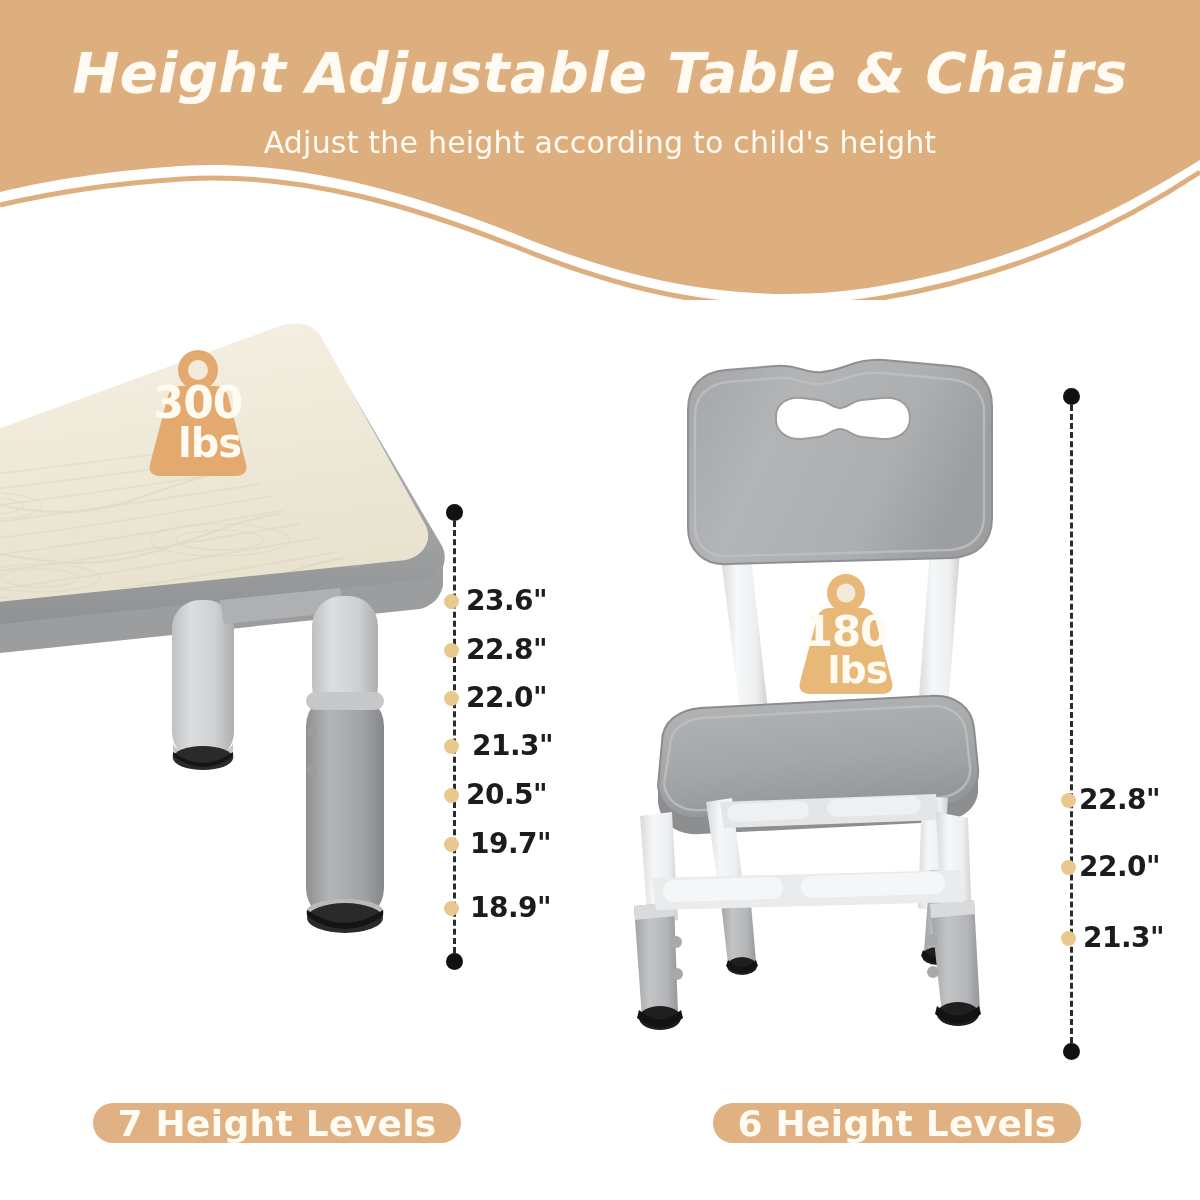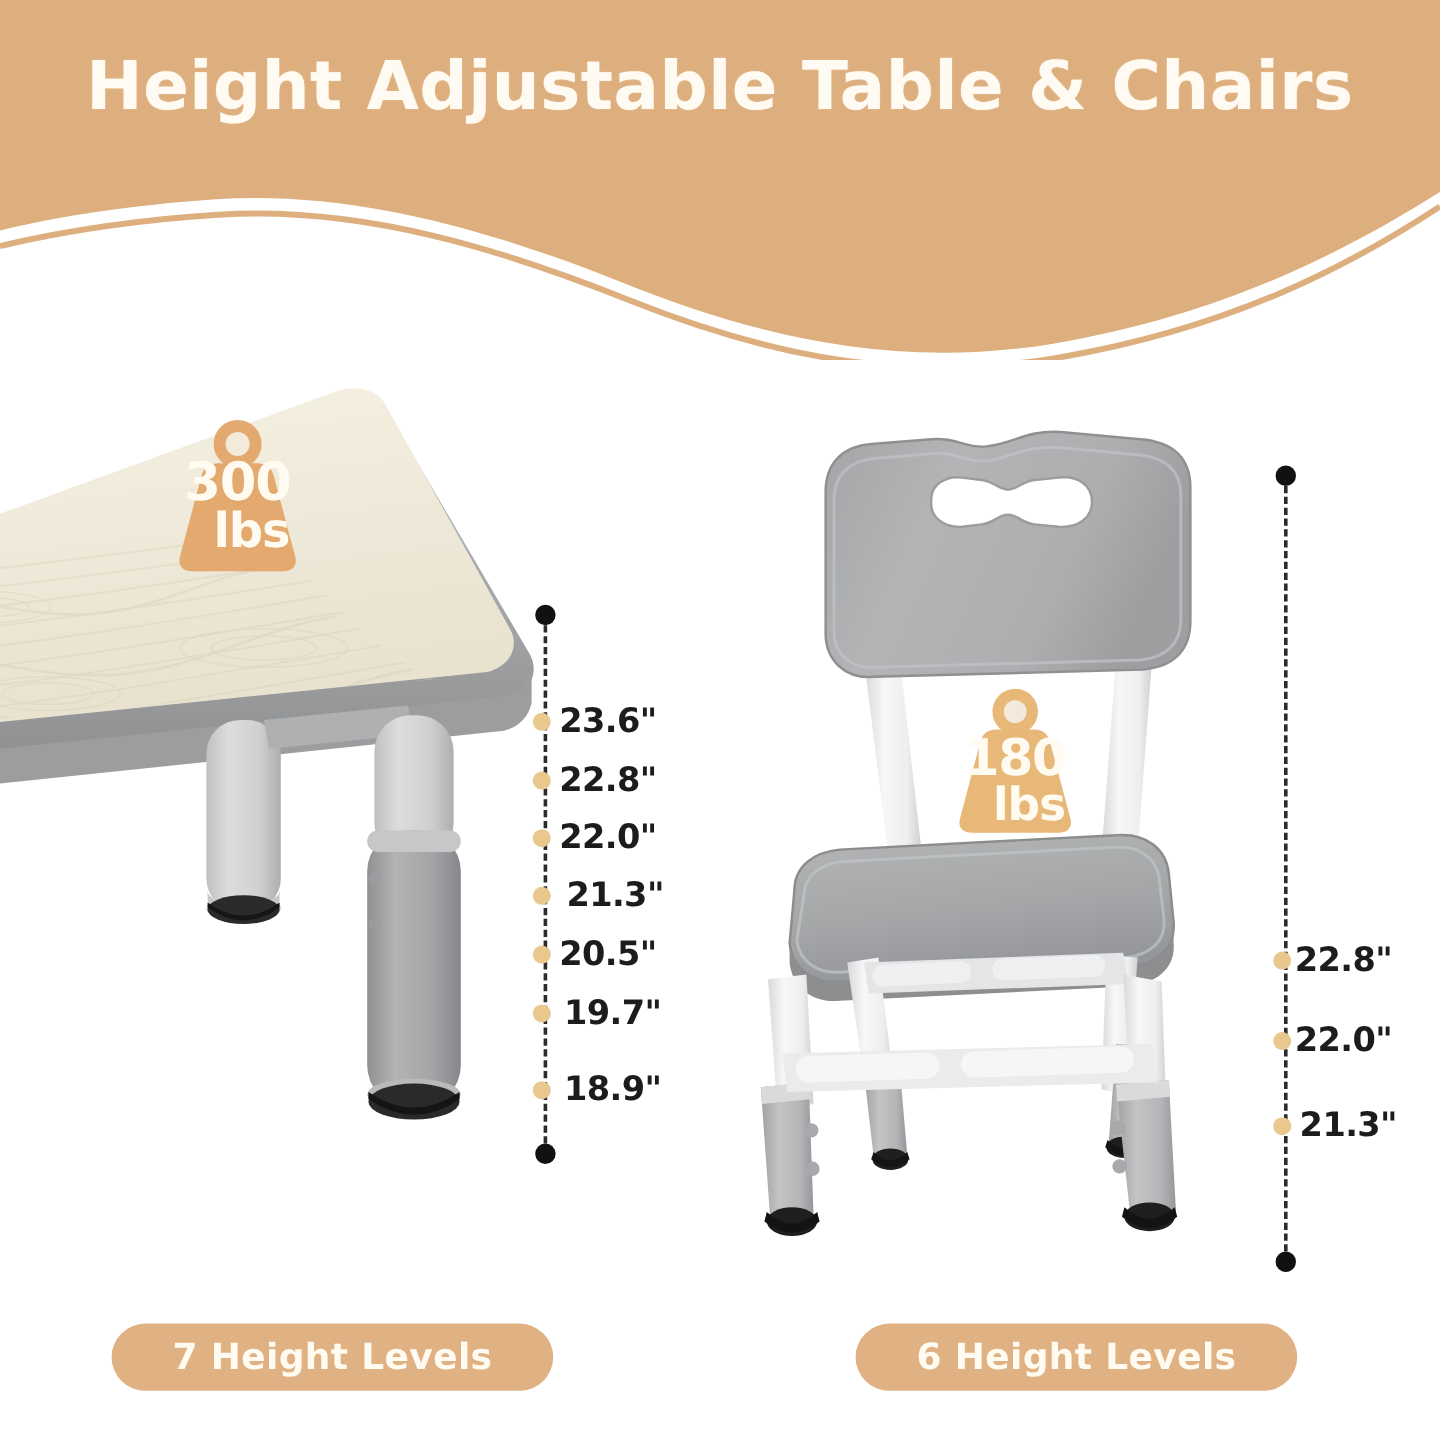--- a/index.html
+++ b/index.html
@@ -14,20 +14,21 @@
 
   
   .banner{position:absolute;left:0;top:0;width:1200px;height:300px;}
   .banner svg{position:absolute;left:0;top:0;}
   .banner-title{
     position:absolute;left:0;top:44px;width:1200px;text-align:center;
     font-size:56px;line-height:1.05;font-weight:700;color:#FFFBF2;
     letter-spacing:0.5px;
     font-family:"DejaVu Sans","Liberation Sans",sans-serif;
     text-shadow:0 0 1px rgba(255,251,242,.6);
+    font-style:italic;
   }
   .banner-sub{
     position:absolute;left:0;top:125px;width:1200px;text-align:center;
     font-size:30px;font-weight:400;color:#FFFBF2;letter-spacing:0.2px;
   }
 
   
   .badge{position:absolute;}
   .badge svg{display:block;}
   .badge .btxt{
@@ -61,23 +62,23 @@
   }
   .tick .lab{
     position:absolute;left:22px;top:-17px;white-space:nowrap;
     font-size:28px;font-weight:700;color:#1c1c1c;letter-spacing:-0.5px;
   }
   #ruler-table{left:453px;top:512px;height:450px;}
   #ruler-chair{left:1070px;top:396px;height:656px;}
 
   
   .pill{
-    position:absolute;height:56px;border-radius:28px;background:#DFB183;
+    position:absolute;height:40px;border-radius:28px;background:#DFB183;
     display:flex;align-items:center;justify-content:center;
-    color:#FFFBF0;font-size:30px;font-weight:700;letter-spacing:0.3px;
+    color:#FFFBF0;font-size:36px;font-weight:700;letter-spacing:0.3px;
   }
   #pill-table{left:93px;top:1103px;width:368px;}
   #pill-chair{left:713px;top:1103px;width:368px;}
 
   
   .table-prod{position:absolute;left:-80px;top:300px;width:560px;height:680px;}
   .chair-prod{position:absolute;left:600px;top:350px;width:460px;height:700px;}
   .prod svg{display:block;}
 </style>
 </head>
@@ -86,20 +87,21 @@
 <div class="stage">
 
   <div class="banner">
     <svg width="1200" height="300" viewBox="0 0 1200 300">
       <path d="M0,0 L1200,0 L1200,160 C1120,210 1020,262 880,286 C740,310 620,276 520,236
                C420,196 300,158 180,166 C108,171 50,180 0,192 Z" fill="#DEAF7E"></path>
       <path d="M0,205 C56,192 116,183 182,179 C304,171 424,210 524,250
                C624,290 742,322 882,298 C1024,274 1124,222 1200,172" fill="none" stroke="#DEAF7E" stroke-width="5"></path>
     </svg>
     <div class="banner-title">Height Adjustable Table &amp; Chairs</div>
+    <div class="banner-sub">Adjust the height according to child's height</div>
   </div>
 
   <div class="table-prod prod">
     <svg width="560" height="680" viewBox="0 0 560 680">
       <defs>
         <linearGradient id="woodg" x1="0" y1="0" x2="0.25" y2="1">
           <stop offset="0%" stop-color="#F6F2E3"></stop>
           <stop offset="45%" stop-color="#EFEADA"></stop>
           <stop offset="100%" stop-color="#E8E2CF"></stop>
         </linearGradient>

